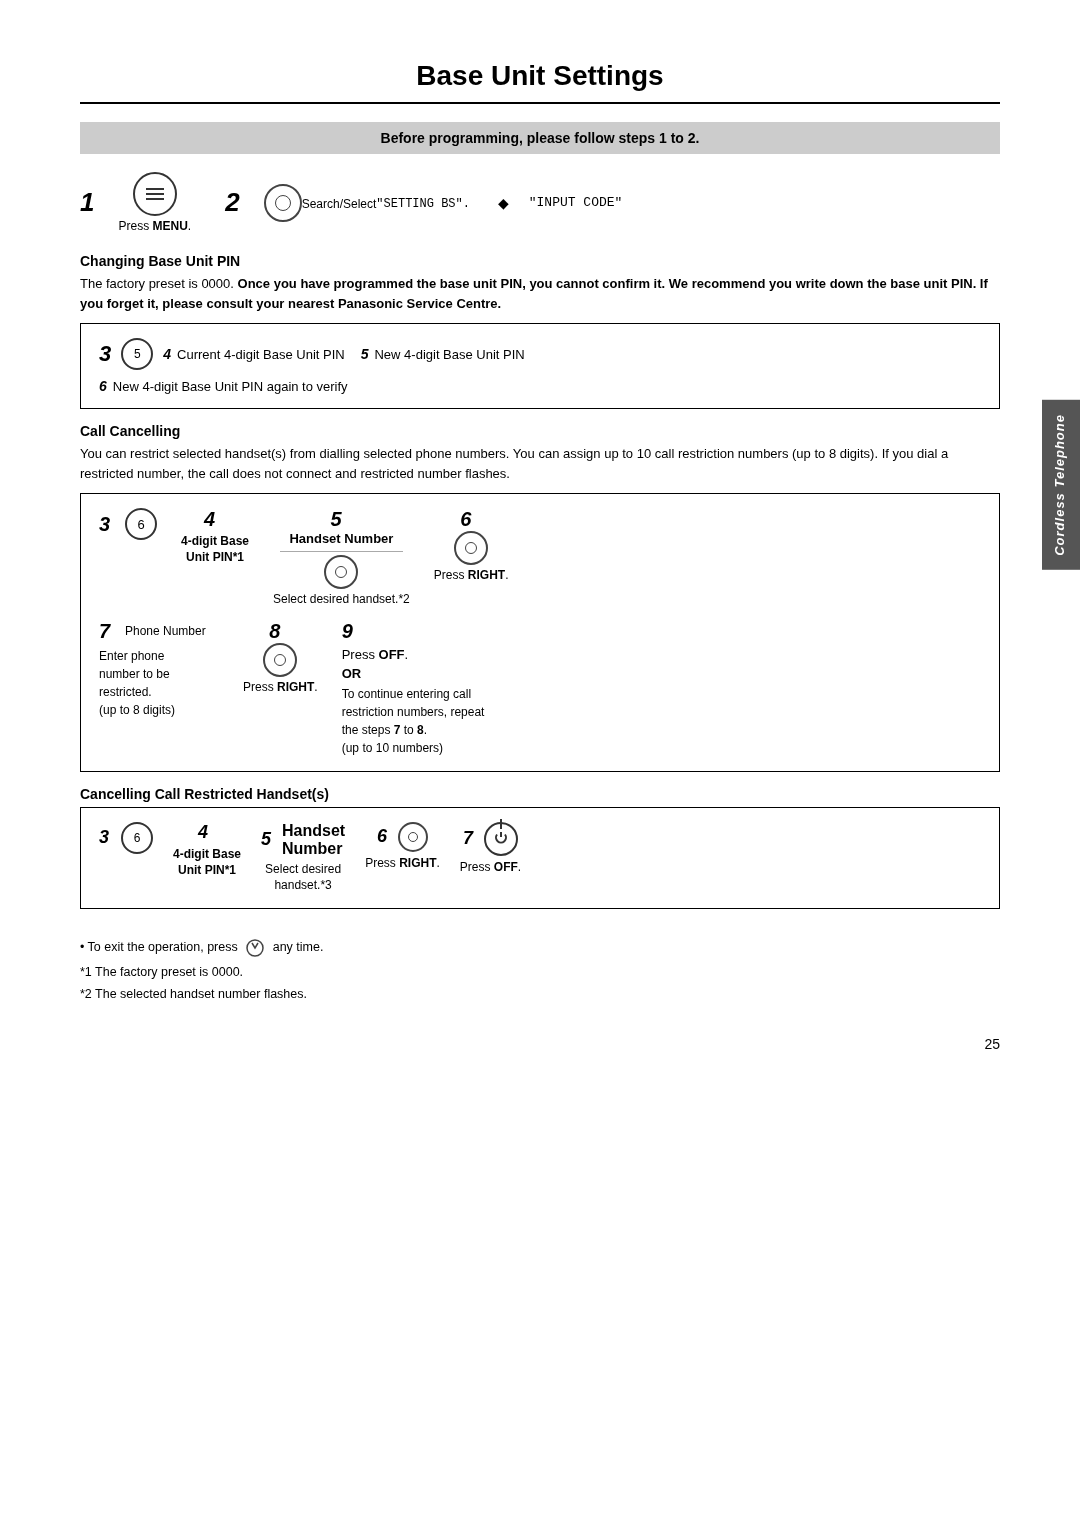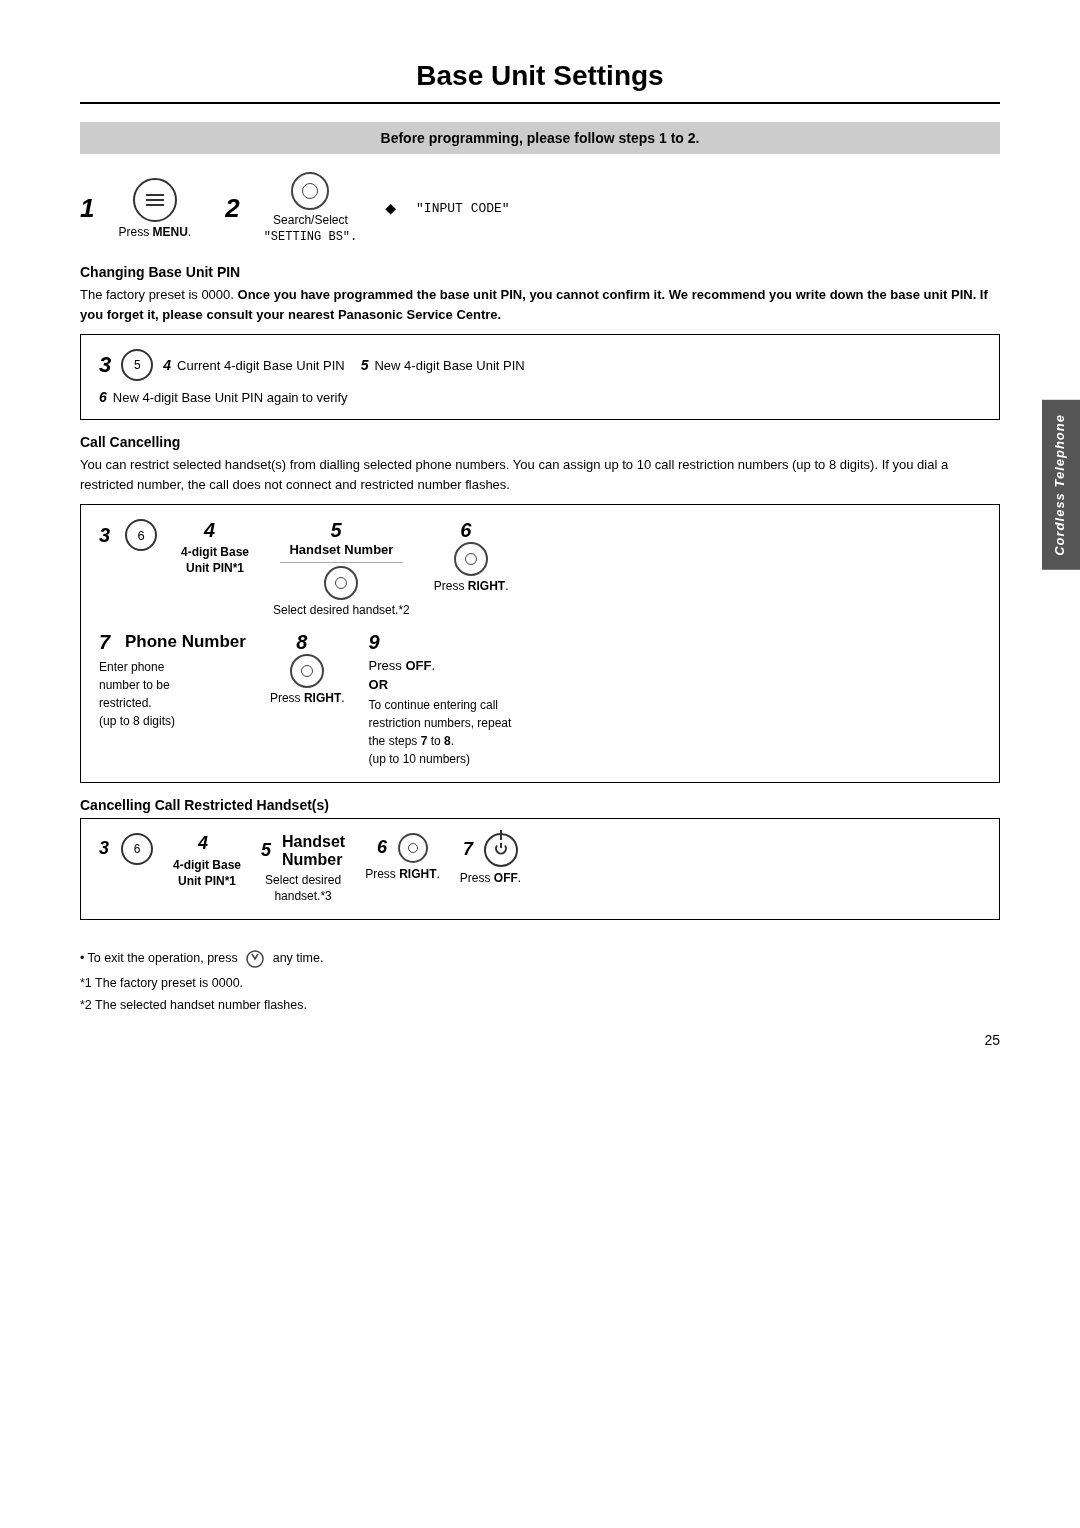--- a/index.html
+++ b/index.html
@@ -104,21 +104,21 @@
       margin-bottom: 14px;
     }
     .footnotes {
       font-size: 12.5px;
       line-height: 1.7;
       margin-top: 28px;
     }
     .page-number {
       text-align: right;
       font-size: 14px;
-      margin-top: 16px;
+      margin-top: 31px;
     }
     .bold { font-weight: bold; }
     .monospace { font-family: 'Courier New', monospace; font-size: 12px; }
 
     
     .cr-grid-top {
       display: flex;
       align-items: flex-start;
       gap: 24px;
       margin-bottom: 10px;
@@ -240,21 +240,21 @@
           <div class="icon-menu-bar"></div>
           <div class="icon-menu-bar"></div>
           <div class="icon-menu-bar"></div>
         </div>
       </div>
       <div class="step-label">Press <strong>MENU</strong>.</div>
     </div>
 
     <span class="step-number" style="margin-left:14px;">2</span>
 
-    <div style="display:flex; flex-direction:column; align-items:center;">
+    <div style="display:flex; flex-direction:row; align-items:center;">
       <div class="nav-cross-outer">
         <div class="nav-cross-inner"></div>
       </div>
       <div class="step-label">Search/Select</div>
       <div class="step-label monospace">"SETTING BS".</div>
     </div>
 
     <span style="margin-left:8px; font-size:14px;">◆</span>
     <span style="font-size:13px; font-family:'Courier New',monospace;">"INPUT CODE"</span>
   </div>
@@ -315,21 +315,21 @@
         </div>
         <div class="cr-col-label">Press <strong>RIGHT</strong>.</div>
       </div>
     </div>
 
     <div class="cr-grid-bottom" style="margin-top:12px;">
 
       <div class="cr-col" style="min-width:120px; align-items:flex-start;">
         <div style="display:flex; align-items:center; gap:4px;">
           <span class="num-badge">7</span>
-          <span style="font-size:17px; font-weight:bold;text-align:right;">Phone Number</span>
+          <span style="font-size:12px; font-weight:normal;text-align:right;">Phone Number</span>
         </div>
         <div style="font-size:12px; margin-top:4px; line-height:1.5;">Enter phone<br>number to be<br>restricted.<br>(up to 8 digits)</div>
       </div>
 
       <div class="cr-col">
         <span class="num-badge">8</span>
         <div class="nav-cross-outer" style="width:34px;height:34px;">
           <div class="nav-cross-inner" style="width:12px;height:12px;"></div>
         </div>
         <div class="cr-col-label">Press <strong>RIGHT</strong>.</div>

